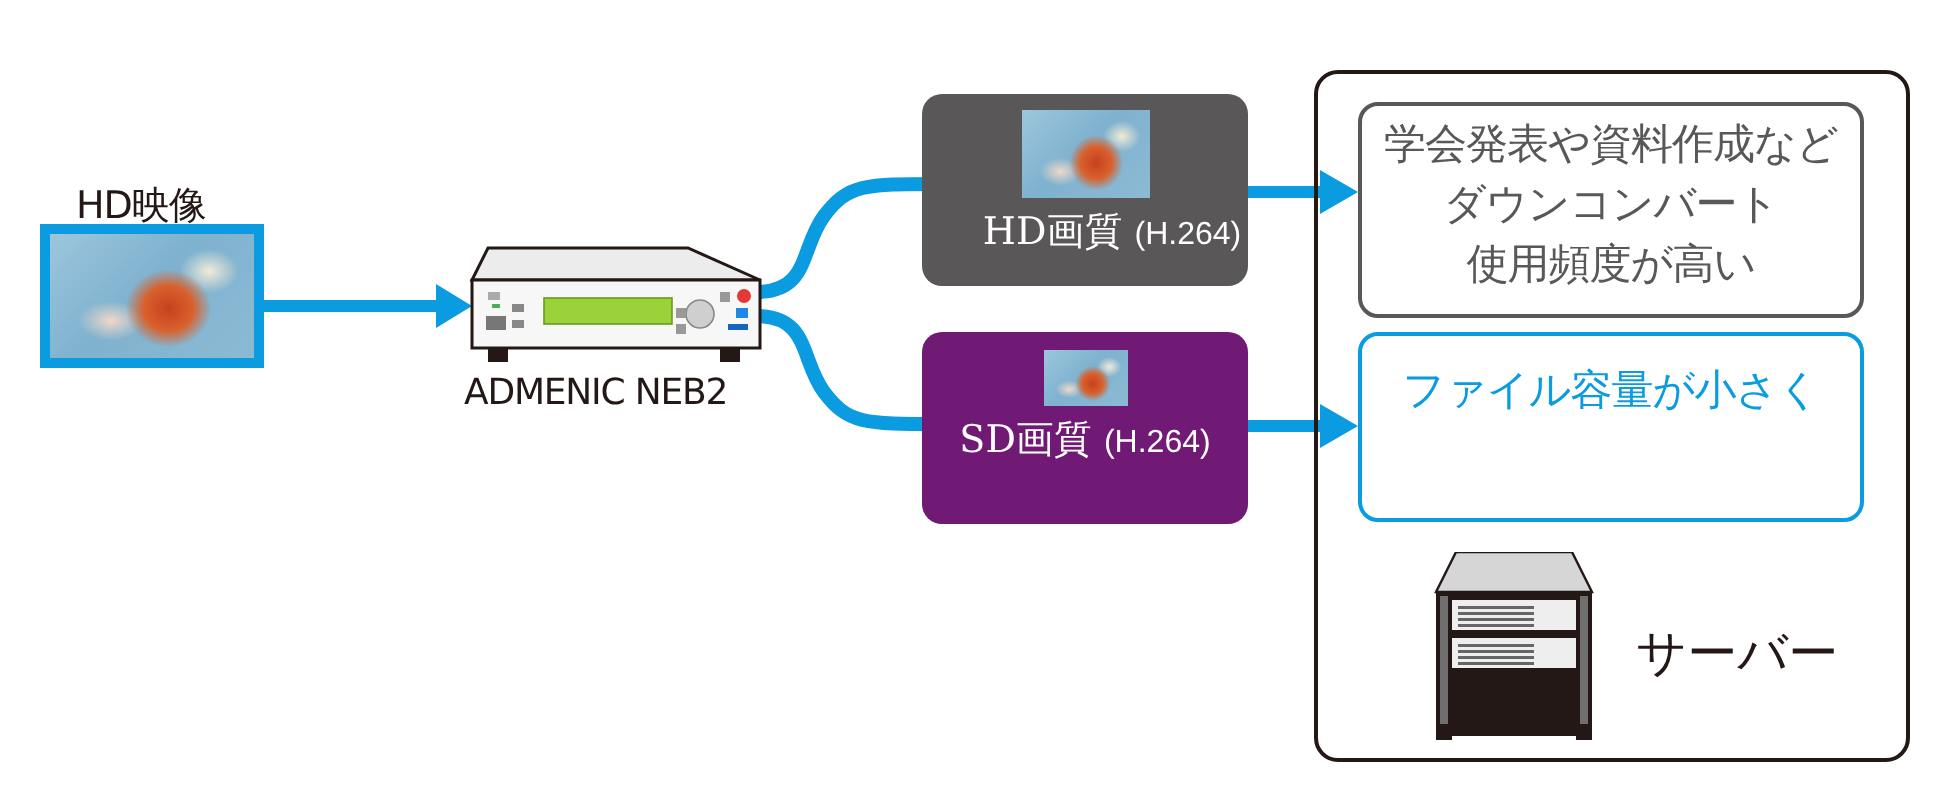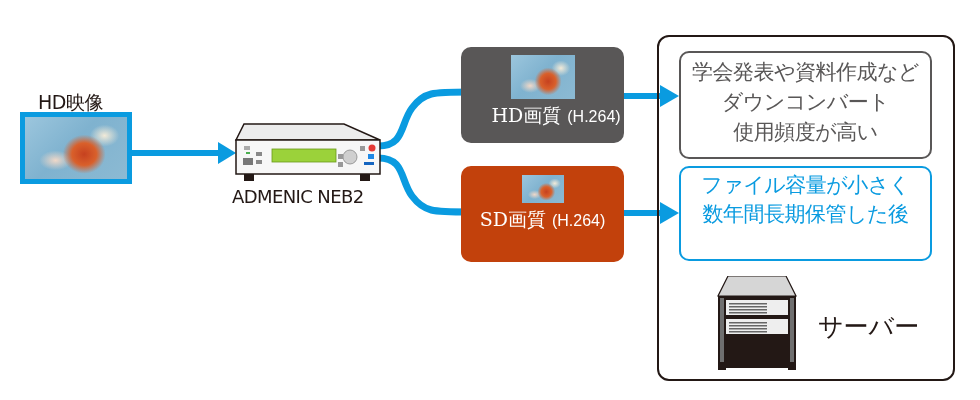--- a/index.html
+++ b/index.html
@@ -13,35 +13,35 @@
   .photo { width: 100%; height: 100%; position: relative; overflow: hidden;
            background:
              radial-gradient(ellipse 30% 45% at 58% 60%, #c6411f 0%, #d9602b 40%, rgba(217,96,43,0) 70%),
              radial-gradient(ellipse 18% 22% at 78% 30%, #f2ead8 0%, rgba(242,234,216,0) 80%),
              radial-gradient(ellipse 20% 20% at 30% 70%, #f0d8c8 0%, rgba(240,216,200,0) 80%),
              linear-gradient(135deg, #9cc6dd 0%, #7fb2cf 45%, #8cbad3 100%); }
 
   .device-label { left: 232px; top: 186px; font-size: 18px; letter-spacing: -0.6px; }
 
   .box-hd { left: 461px; top: 47px; width: 163px; height: 96px; background: #595757; border-radius: 10px; }
-  .box-sd { left: 461px; top: 166px; width: 163px; height: 96px; background: #c2410c; border-radius: 10px; }
+  .box-sd { left: 461px; top: 166px; width: 163px; height: 96px; background: #701a75; border-radius: 10px; }
   .mini-photo { position: absolute; left: 50%; transform: translateX(-50%); }
   .box-hd .mini-photo { top: 8px; width: 64px; height: 44px; }
   .box-sd .mini-photo { top: 9px; width: 42px; height: 28px; }
   .box-title { position: absolute; left: 0; right: 0; text-align: center; color: #ffffff; font-family: "DejaVu Serif", "Liberation Serif", serif; }
   .box-hd .box-title { top: 56px; font-size: 19px; padding-left: 27px; }
   .box-sd .box-title { top: 41px; font-size: 19px; }
   .box-title .codec { font-family: "Liberation Sans", sans-serif; font-size: 16px; }
   .box-sub { position: absolute; left: 0; right: 0; top: 70px; text-align: center; color: #ffffff; font-size: 13px; }
 
   .storage-frame { left: 657px; top: 35px; width: 298px; height: 346px; border: 2px solid #231815; border-radius: 12px; box-sizing: border-box; }
   .note-gray { left: 679px; top: 51px; width: 253px; height: 108px; border: 2px solid #595757; border-radius: 10px; box-sizing: border-box;
                color: #595757; font-size: 21px; line-height: 30px; text-align: center; padding-top: 4px; letter-spacing: -0.5px; }
   .note-blue { left: 679px; top: 166px; width: 253px; height: 95px; border: 2px solid #0a9be0; border-radius: 10px; box-sizing: border-box;
-               color: #0a9be0; font-size: 21px; line-height: 29px; text-align: center; padding-top: 3px; letter-spacing: -0.5px; }
+               color: #0a9be0; font-size: 21px; line-height: 29px; text-align: center; padding-top: 13px; letter-spacing: -0.5px; }
   .server-label { left: 818px; top: 310px; font-size: 25px; color: #231815; }
 </style>
 </head>
 <body>
 
 <svg class="connectors" viewBox="0 0 980 400">
   <defs>
     <marker id="arrowhead" markerWidth="5" markerHeight="5" refX="2.5" refY="2.5" orient="auto" markerUnits="strokeWidth">
       <path d="M0,0 L5,2.5 L0,5 z" fill="#0a9be0"></path>
     </marker>
@@ -106,21 +106,20 @@
 <div class="abs storage-frame"></div>
 
 <div class="abs note-gray">
   <div>学会発表や資料作成など</div>
   <div>ダウンコンバート</div>
   <div>使用頻度が高い</div>
 </div>
 
 <div class="abs note-blue">
   <div>ファイル容量が小さく</div>
-  <div>数年間長期保管した後</div>
 </div>
 
 <svg class="abs" style="left:716px; top:276px;" width="82" height="96" viewBox="0 0 82 96">
   <polygon points="12,0 70,0 80,20 2,20" fill="#d6d6d6" stroke="#231815" stroke-width="1.2"></polygon>
   <rect x="2" y="20" width="78" height="72" fill="#231815"></rect>
   <rect x="2" y="88" width="8" height="6" fill="#231815"></rect>
   <rect x="72" y="88" width="8" height="6" fill="#231815"></rect>
   <rect x="4" y="22" width="4" height="64" fill="#6f6f6f"></rect>
   <rect x="74" y="22" width="4" height="64" fill="#6f6f6f"></rect>
   <rect x="10" y="24" width="62" height="15" fill="#eeeeee"></rect>

